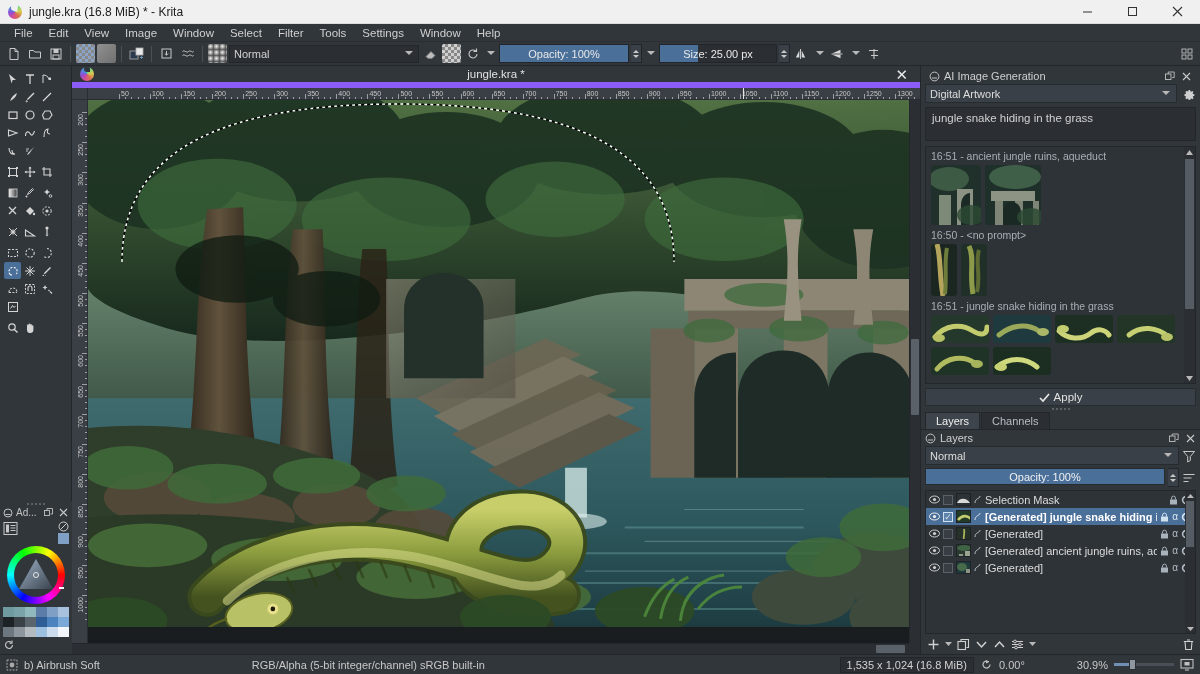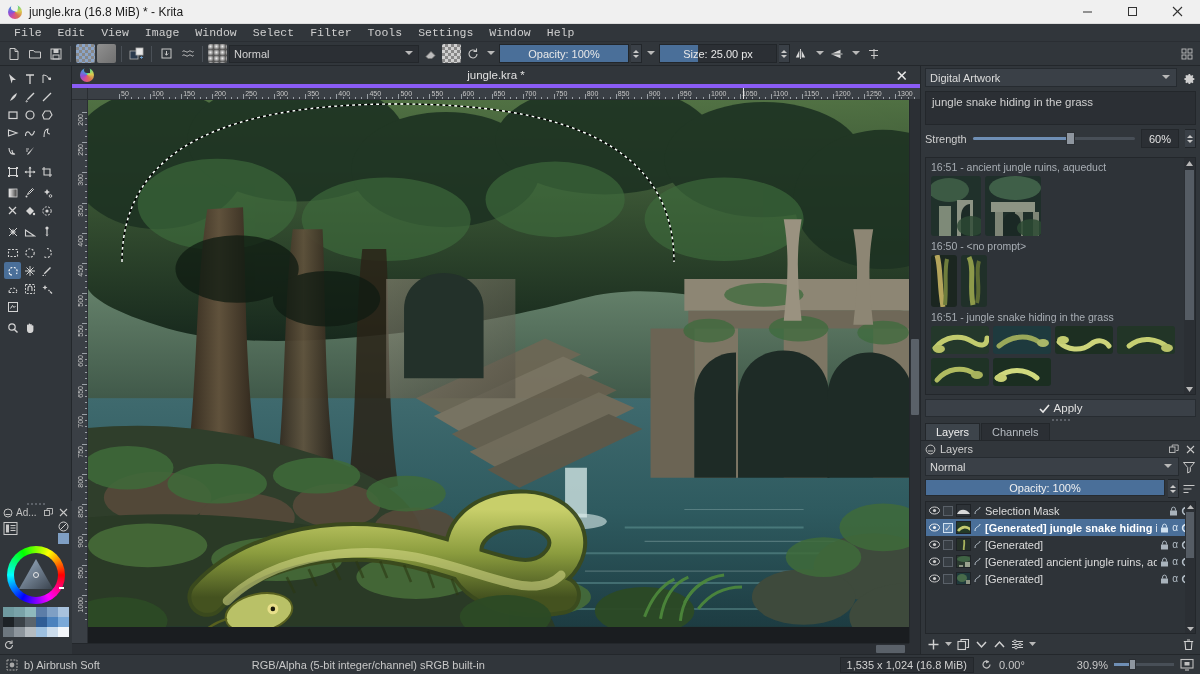--- a/index.html
+++ b/index.html
@@ -26,21 +26,21 @@
   }
   .titlebar .appicon .kr2 { position:absolute; left:4px; top:0px; width:7px; height:7px; background:#f0f0f0; border-radius:50% 50% 0 50%; transform:rotate(12deg); }
   .titlebar .ttext { font-size:12px; flex:1; white-space:nowrap; }
   .winbtns { display:flex; height:24px; }
   .winbtn { width:45px; height:24px; display:flex; align-items:center; justify-content:center; }
   .winbtn svg { display:block; }
 
   
   .menubar {
     height:18px; flex:0 0 18px; background:#31363b; display:flex; align-items:center;
-    padding-left:6px; border-bottom:1px solid #2a2e33;font-family:Liberation Mono, monospace;
+    padding-left:6px; border-bottom:1px solid #2a2e33;
   }
   .menuitem { padding:2px 8px; font-size:11.5px; color:#cfcfcf; line-height:14px; }
 
   
   .toolbar {
     height:24px; flex:0 0 24px; background:#31363b; display:flex; align-items:center;
     padding:0 4px; gap:2px; border-bottom:1px solid #23272b;
   }
   .tbtn { width:19px; height:19px; display:flex; align-items:center; justify-content:center;
     border-radius:2px; flex:0 0 auto; }
@@ -97,21 +97,21 @@
   .wheel .mark { position:absolute; right:1px; bottom:15px; width:5px; height:2px; background:#fff; }
   .swatches { margin-top:3px; }
   .swrow { display:flex; height:10px; }
   .swrow div { flex:1; }
   .cd-bottom { display:flex; align-items:center; height:14px; padding-top:2px; }
 
   
   .canvasarea { flex:1; display:flex; flex-direction:column; min-width:0; background:#31363b; }
   .doctab {
     height:22px; flex:0 0 22px; background:#31363b; display:flex; align-items:center; position:relative;
-    border-bottom:4px solid #8b5cf6;
+    border-bottom:6px solid #8b5cf6;
   }
   .doctab .dicon { width:14px; height:14px; margin-left:8px; border-radius:50%; position:relative;
     background:conic-gradient(from 200deg,#d94f8f,#8d4fd9,#4f8fd9,#4fd98f,#d9cf4f,#d9754f,#d94f8f); }
   .doctab .dicon span { position:absolute; left:4px; top:-1px; width:6px; height:6px; background:#31363b; border-radius:50% 50% 0 50%; }
   .doctab .dname { position:absolute; left:0; right:0; text-align:center; font-size:11.5px; color:#e0e0e0; }
   .doctab .dclose { margin-left:auto; margin-right:12px; font-size:15px; color:#e8e8e8; line-height:1;
     font-weight:300; z-index:2; }
 
   .rulerrow { display:flex; height:12px; flex:0 0 12px; }
   .rcorner { width:16px; flex:0 0 16px; background:#3a3f45; border-right:1px solid #2a2e33; border-bottom:1px solid #2a2e33; }
@@ -1174,20 +1174,40 @@
         <div class="hscroll">
           <div class="thumb" style="left:96%; width:3.5%"></div>
         </div>
         <div class="hscorner"></div>
       </div>
     </div>
 
     <div class="rightpanel">
 
       <div style="padding:2px 4px 0 4px;">
+        <div class="dockhead">
+          <span>
+            <svg width="11" height="11" viewBox="0 0 11 11">
+                <circle cx="5.5" cy="5.5" r="4.4" fill="none" stroke="#c4c4c4" stroke-width="1"></circle>
+                <path d="M2.8 7h5.4" stroke="#c4c4c4" stroke-width="1"></path>
+              </svg>
+          </span>
+          <span class="title">AI Image Generation</span>
+          <span class="dockbtn">
+            <svg width="10" height="10" viewBox="0 0 10 10">
+                <rect x="0.5" y="3" width="5.5" height="5.5" fill="none" stroke="#c0c0c0" stroke-width="0.9"></rect>
+                <path d="M3.2 3V1h6v5.5h-2" fill="none" stroke="#c0c0c0" stroke-width="0.9"></path>
+              </svg>
+          </span>
+          <span class="dockbtn">
+            <svg width="9" height="9" viewBox="0 0 9 9">
+                <path d="M1 1l7 7M8 1L1 8" stroke="#cacaca" stroke-width="1.1"></path>
+              </svg>
+          </span>
+        </div>
 
         <div style="display:flex; gap:4px; align-items:center;">
           <div class="combo" style="flex:1;">
             <span>Digital Artwork</span>
             <span class="arrow">
               <svg width="8" height="5" viewBox="0 0 8 5">
                   <path d="M0 0l4 4 4-4z" fill="#b8b8b8"></path>
                 </svg>
             </span>
           </div>
@@ -1195,33 +1215,20 @@
             <svg width="15" height="15" viewBox="0 0 16 16">
                 <path d="M8 5.2a2.8 2.8 0 1 0 0 5.6 2.8 2.8 0 0 0 0-5.6zm6.2 3.6l-1.4-.3a4.9 4.9 0 0 0-.4-1l.9-1.1-1.2-1.2-1.1.9c-.3-.2-.7-.3-1-.4l-.3-1.4H8.1l-.3 1.4c-.4.1-.7.2-1 .4l-1.1-.9-1.2 1.2.9 1.1c-.2.3-.3.7-.4 1l-1.4.3v1.7l1.4.3c.1.4.2.7.4 1l-.9 1.1 1.2 1.2 1.1-.9c.3.2.7.3 1 .4l.3 1.4h1.7l.3-1.4c.4-.1.7-.2 1-.4l1.1.9 1.2-1.2-.9-1.1c.2-.3.3-.7.4-1l1.4-.3z" fill="#cfcfcf"></path>
               </svg>
           </span>
         </div>
 
         <div class="prompt" style="margin-top:4px;">
           <span>jungle snake hiding in the grass</span>
         </div>
 
-        <div class="strengthrow">
-          <span class="lab">Strength</span>
-          <span class="track">
-            <span class="bg"></span>
-            <span class="fg" id="strengthfill" style="width: 60%;"></span>
-            <span class="knob" id="strengthknob" style="left: calc(60% - 4px);"></span>
-          </span>
-          <span class="pctbox">60%</span>
-          <span class="spin">
-              <i class="up"></i>
-              <i class="dn"></i>
-            </span>
-        </div>
 
 
         <div class="history" style="margin-top:5px; height:238px;">
 
           <div class="hgroup">
             <div class="hlabel">16:51 - ancient jungle ruins, aqueduct</div>
             <div class="thumbs">
               <div class="thumb-img" style="width:50px;height:60px;">
                 <svg width="50" height="60" viewBox="0 0 50 60">
                     <rect width="50" height="60" fill="#20312b"></rect>

